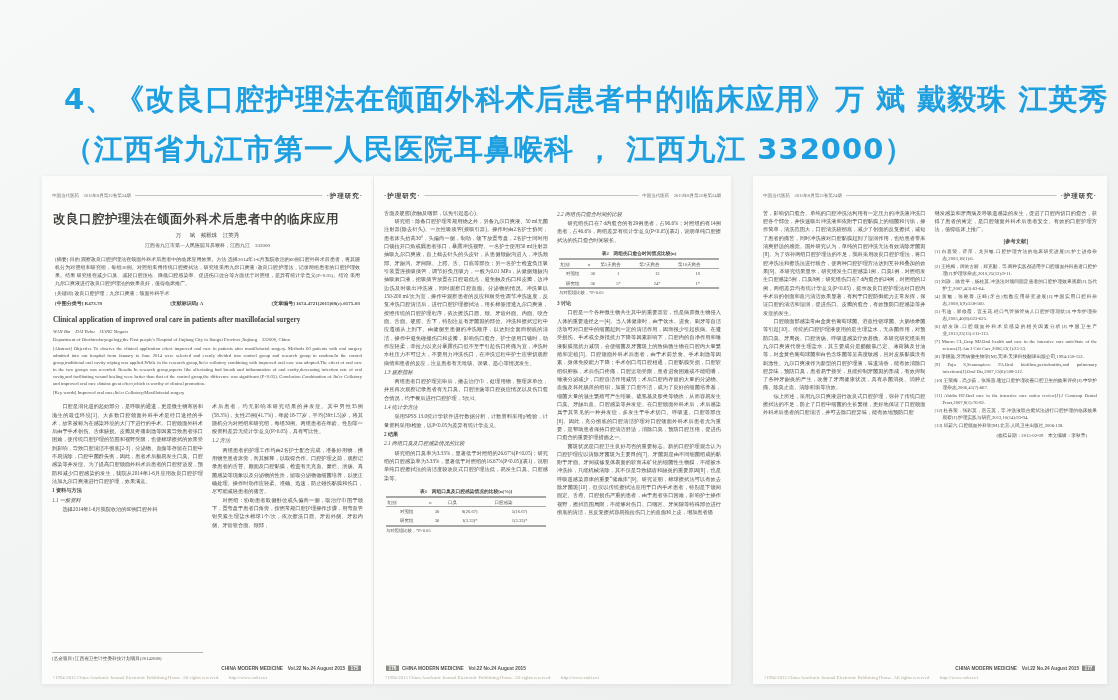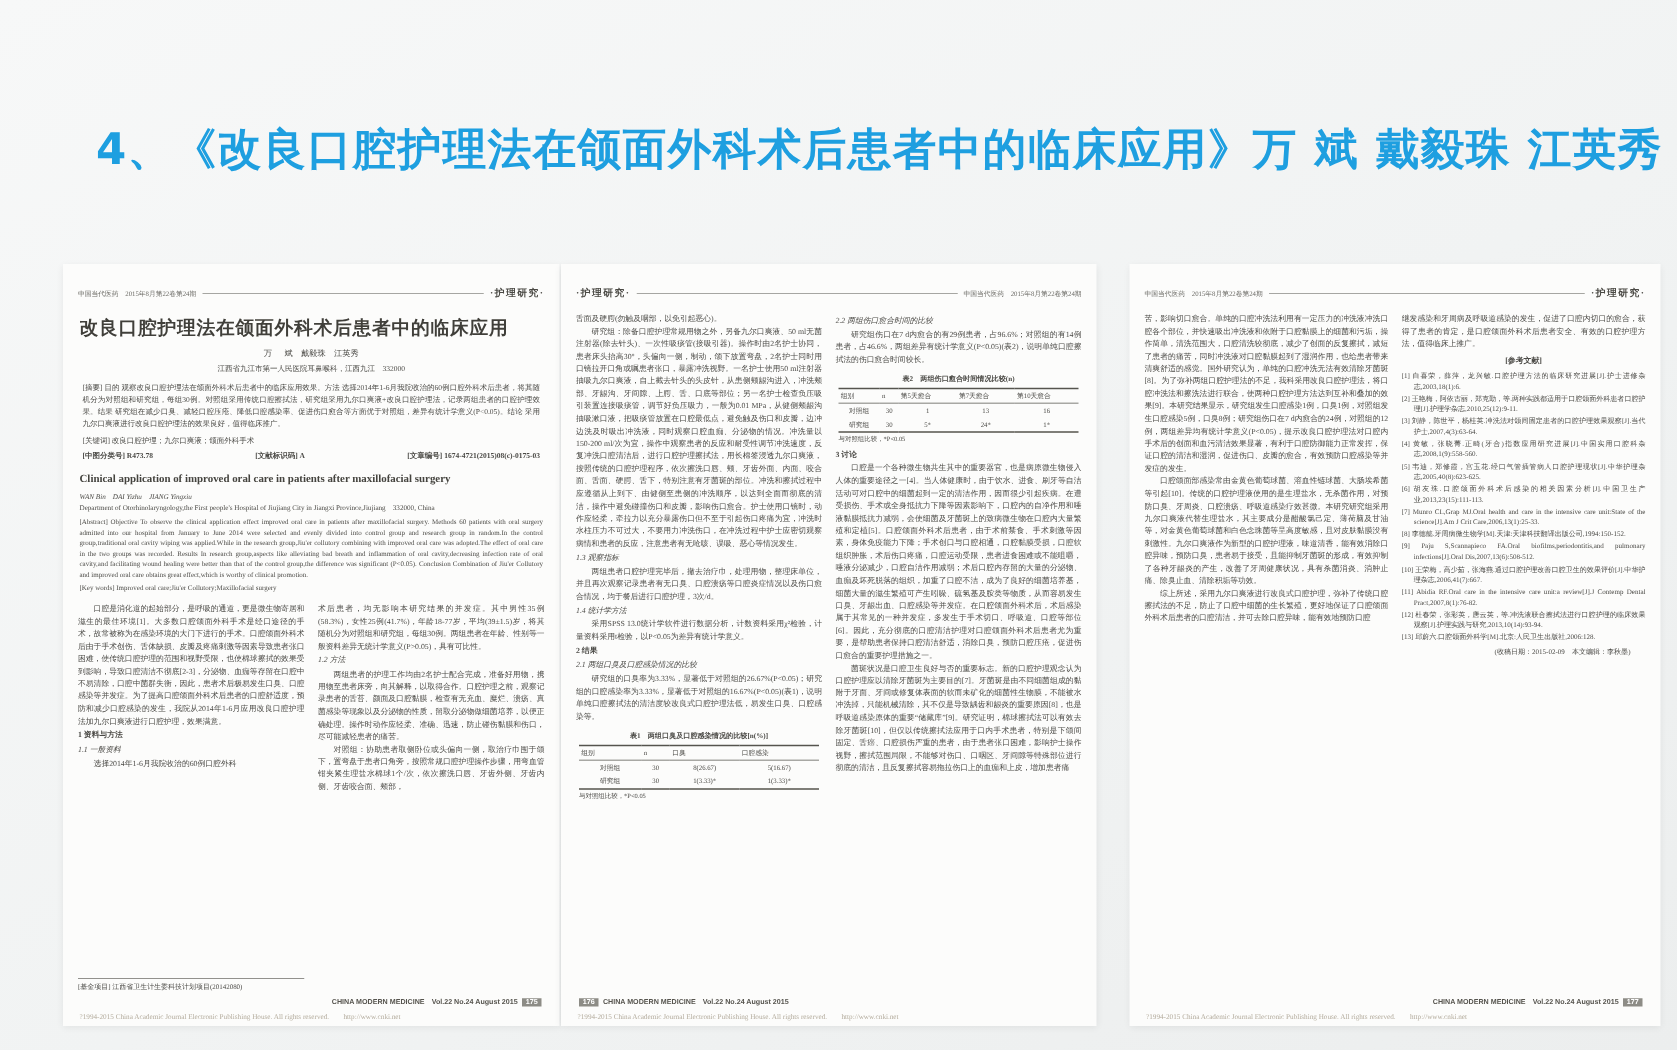--- a/index.html
+++ b/index.html
@@ -66,20 +66,21 @@
   .pgnum{background:#8d8c86;color:#fff;padding:0 5px;font-weight:bold;}
   .cnki{font-size:9.6px;color:#b3ab9c;padding:4px 2px 0;font-family:"Liberation Serif",serif;white-space:nowrap;overflow:hidden;}
 </style>
 </head>
 <body>
 
 <div class="canvas">
 
   <div class="banner">
     <div class="l1">4、《改良口腔护理法在颌面外科术后患者中的临床应用》万 斌 戴毅珠 江英秀</div>
+    <div class="l2">（江西省九江市第一人民医院耳鼻喉科 ， 江西九江 332000）</div>
   </div>
 
   <div class="page-outer p1">
     <div class="page-inner">
       <div class="page-hdr">
         <span class="journal">中国当代医药　2015年8月第22卷第24期</span>
         <span class="rule"></span>
         <span class="section">·护理研究·</span>
       </div>
       <div class="art-title">改良口腔护理法在颌面外科术后患者中的临床应用</div>

